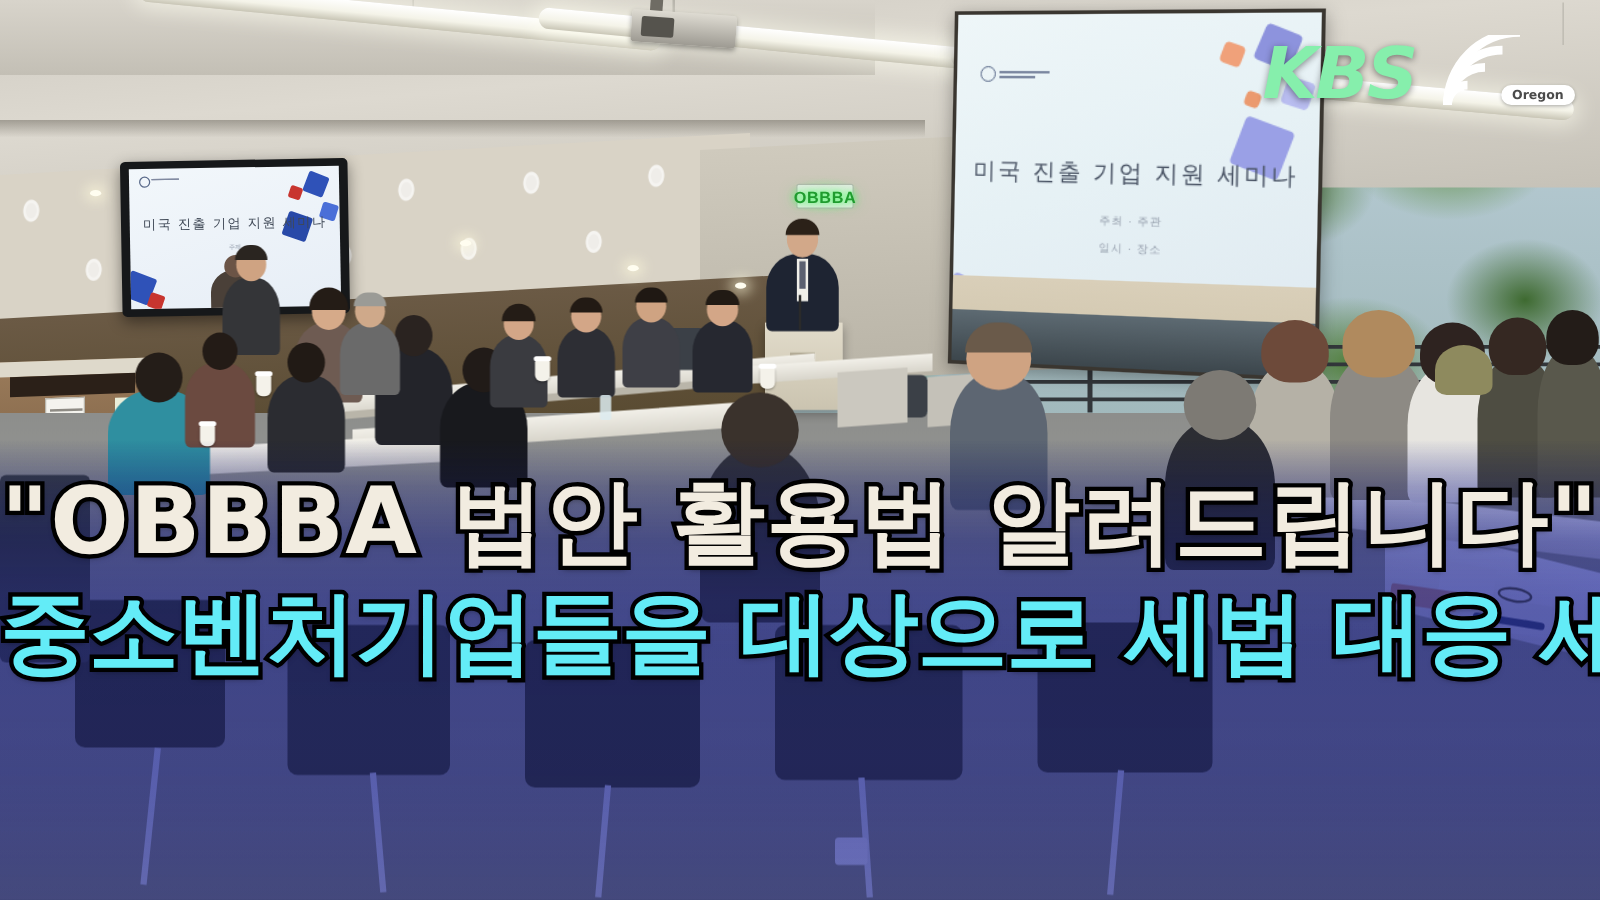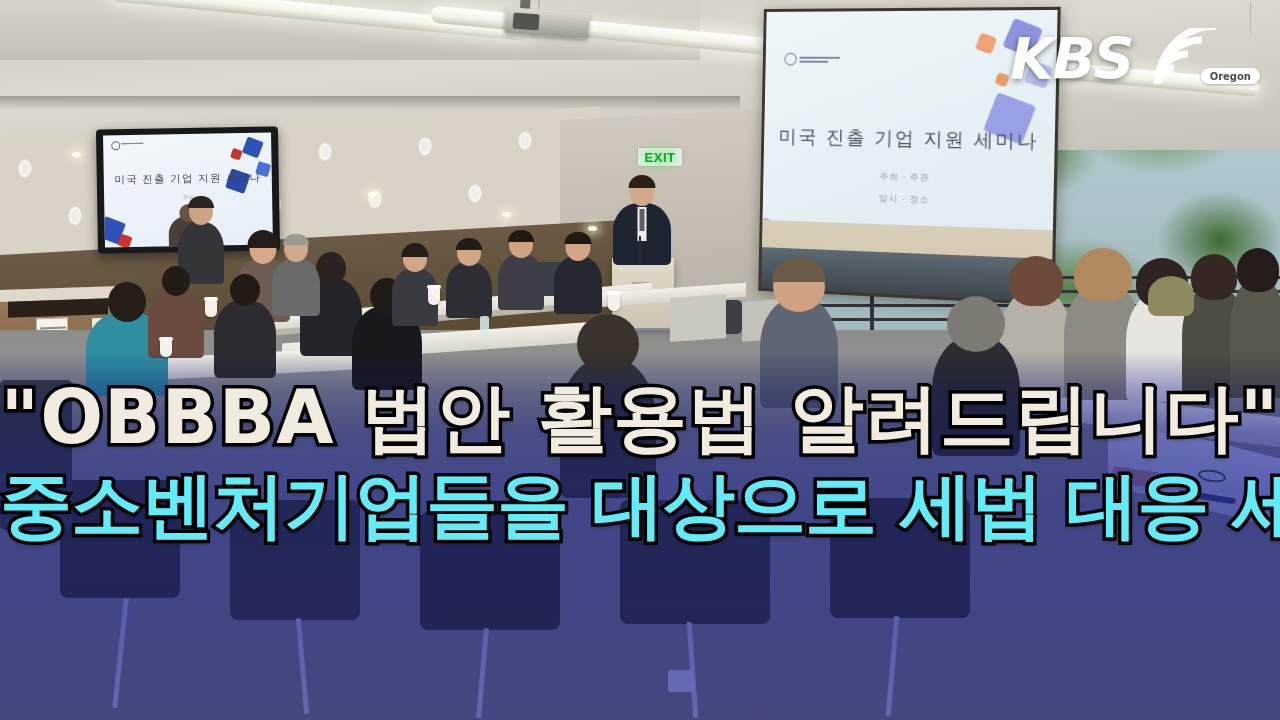--- a/index.html
+++ b/index.html
@@ -197,21 +197,21 @@
   .sub1 { font-size:74px; color:#f2ece0; letter-spacing:1px;
     -webkit-text-stroke:7px #000; paint-order:stroke fill;
     text-shadow:0 3px 5px rgba(0,0,0,.55); }
   .sub2 { font-size:72px; color:#63ecf7; letter-spacing:-1px; margin-top:14px;
     -webkit-text-stroke:7px #000; paint-order:stroke fill;
     text-shadow:0 3px 5px rgba(0,0,0,.55); }
 
   
   .kbs { position:absolute; right:18px; top:26px; width:252px; height:96px; }
   .kbs-main { position:absolute; left:0; top:0; font-family:"DejaVu Sans", sans-serif;
-    font-weight:bold; font-size:57px; color:#ffffff; letter-spacing:-2px; font-style:italic;
+    font-weight:bold; font-size:57px; color:#86efac; letter-spacing:-2px; font-style:italic;
     text-shadow:0 2px 6px rgba(0,0,0,.45); }
   .kbs-sub { position:absolute; left:36px; top:55px; font-family:"DejaVu Sans", sans-serif;
     font-weight:bold; font-size:28px; color:#fff; letter-spacing:.5px;
     text-shadow:0 2px 6px rgba(0,0,0,.45); }
   .kbs-waves { position:absolute; right:34px; top:2px; width:74px; height:58px; }
   .oregon { position:absolute; right:2px; top:42px; background:#fff; color:#4b4b4b;
     font-size:10px; font-weight:bold; padding:2.5px 9px; border-radius:9px;
     font-family:"DejaVu Sans", sans-serif; box-shadow:0 1px 3px rgba(0,0,0,.3); }
 </style>
 </head>
@@ -265,21 +265,21 @@
       <i style="top:8px"></i>
         <i style="top:14px"></i>
         <i style="top:20px"></i>
       <i style="top:26px"></i>
         <i style="top:32px"></i>
     </div>
     <div class="notice-sm"></div>
 
     <div class="exit-glow"></div>
     <div class="exit-sign">
-      <span>EXIT</span>
+      <span>OBBBA</span>
     </div>
 
     <div class="bigscreen">
       <div class="bs-logo">
           <i></i>
           <i></i>
         </div>
       <div class="deco bs-deco1"></div>
         <div class="deco bs-deco2"></div>
       <div class="deco bs-deco3"></div>

